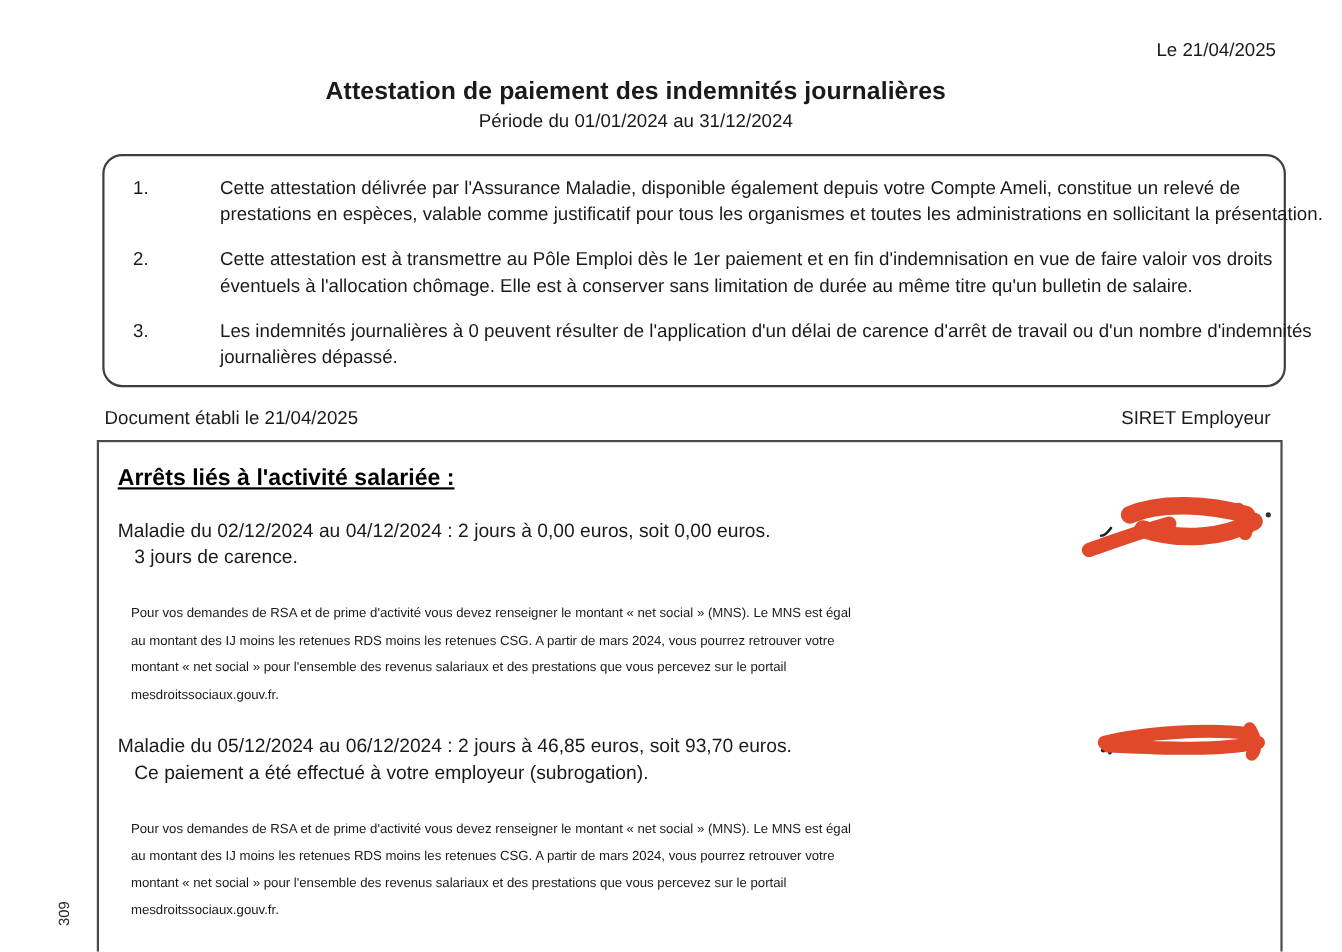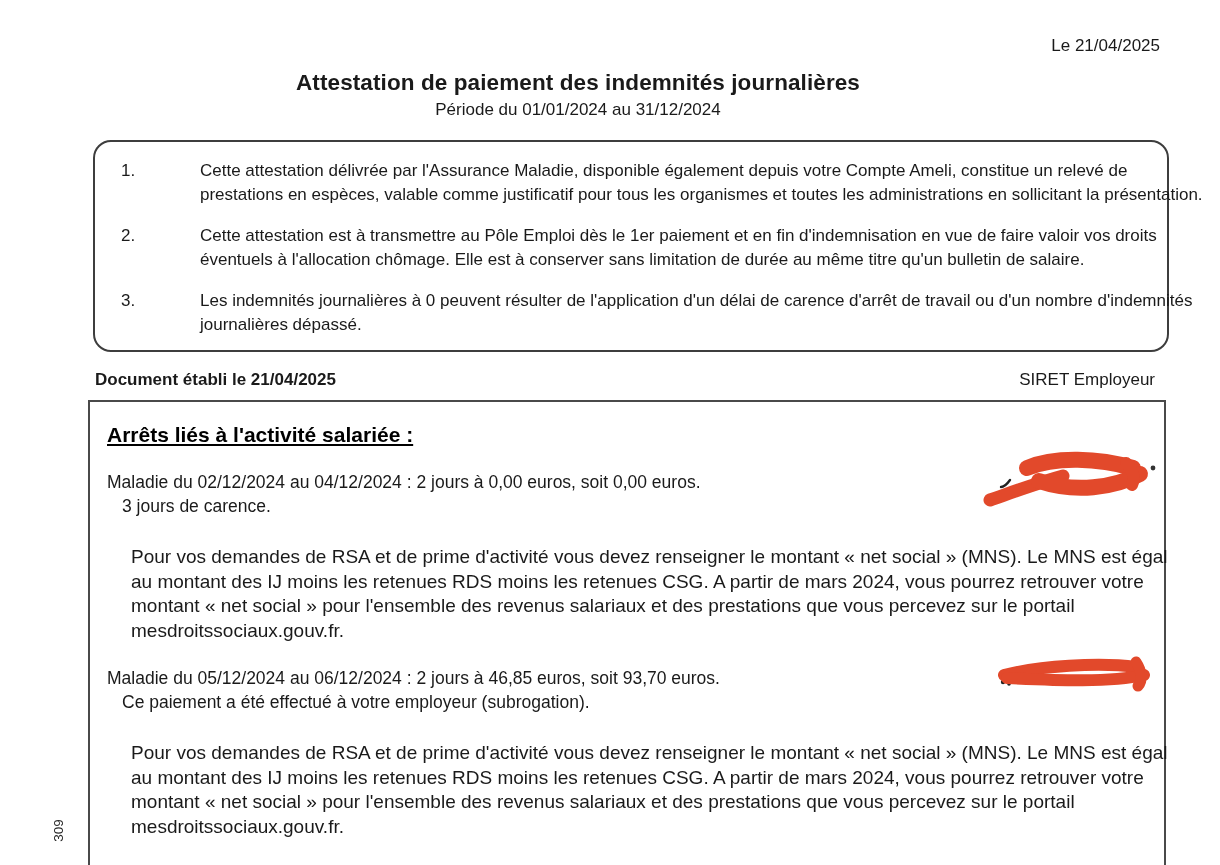--- a/index.html
+++ b/index.html
@@ -50,21 +50,21 @@
     margin-right: 24px;
   }
   .notice-lines { white-space: nowrap; margin-left: 29px; }
 
   
   .meta-row {
     left: 95px; top: 370px; width: 1060px;
     display: flex; justify-content: space-between;
     font-size: 17px;
   }
-  .meta-established { font-weight: bold; }
+  .meta-established { font-weight: normal; }
 
   
   .details-box {
     left: 88px; top: 400px;
     width: 1041px;
     height: 560px; 
     border: 2px solid #4a4a4a;
     padding: 0 16px 0 17px;
   }
   .details-heading {
@@ -78,22 +78,22 @@
     font-size: 17.5px; line-height: 24px;
     white-space: nowrap;
   }
   .entry-line .bold { font-weight: normal; }
   .entry-note {
     margin-left: 15px;
     font-size: 17.5px; line-height: 24px;
     white-space: nowrap;
   }
   .entry-paragraph {
-    margin: 27px 0 0 24px;
-    font-size: 19px; line-height: 24.5px;
+    margin: 27px 0 0 12px;
+    font-size: 12px; line-height: 24.5px;
   }
   .entry-paragraph div { white-space: nowrap; }
 
   
   .scribble-1 { left: 983px; top: 447px; width: 177px; height: 64px; }
   .scribble-2 { left: 997px; top: 651px; width: 166px; height: 48px; }
   .scribble svg { display: block; width: 100%; height: 100%; }
 
   
   .side-number {

